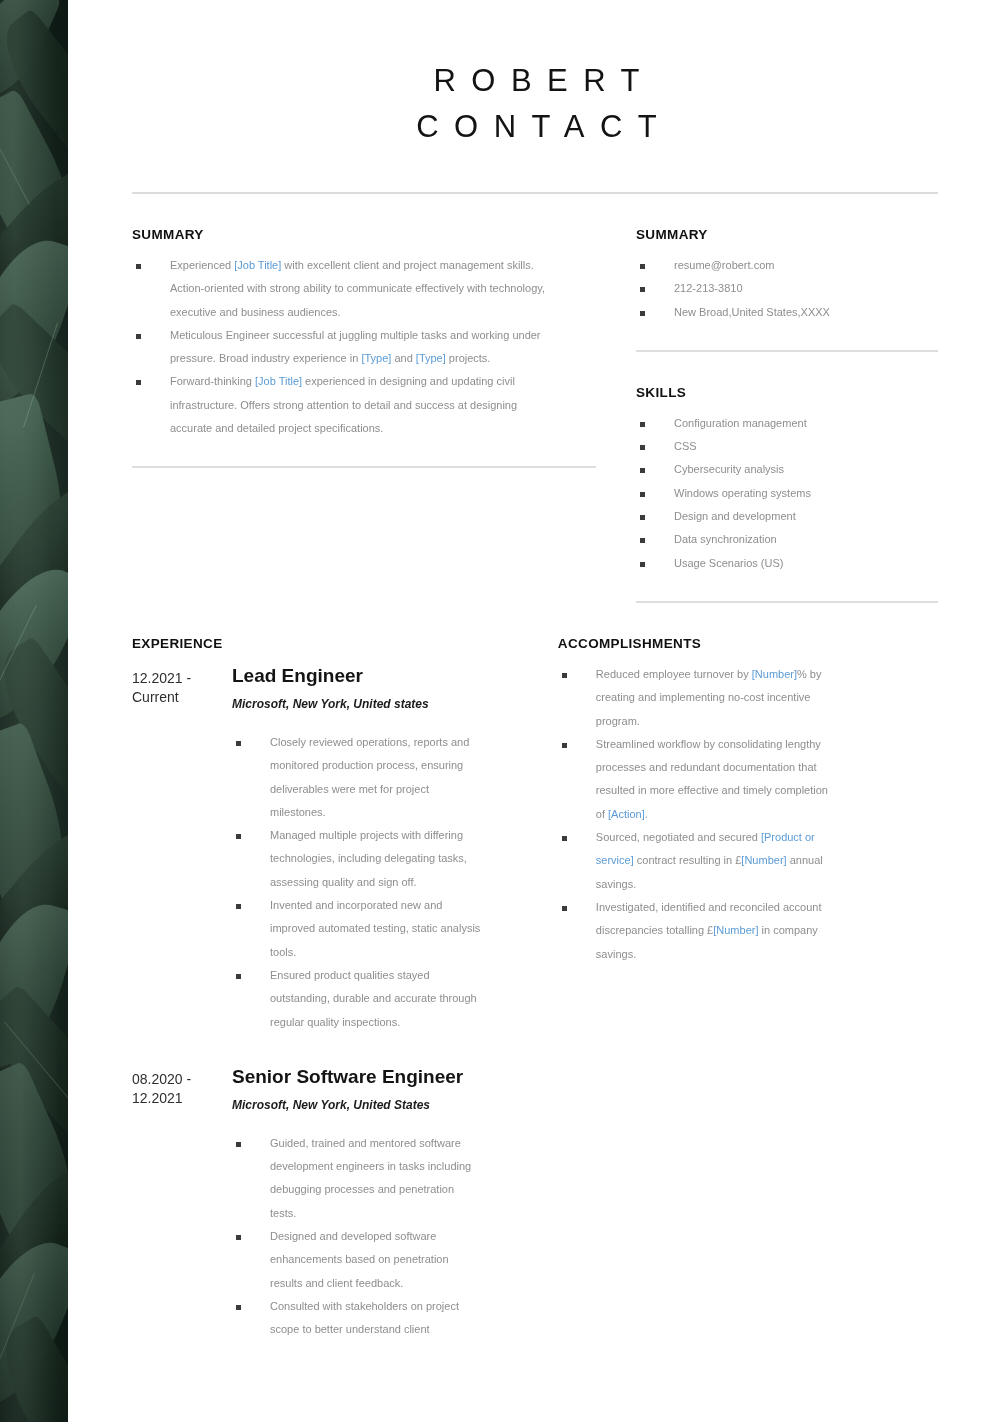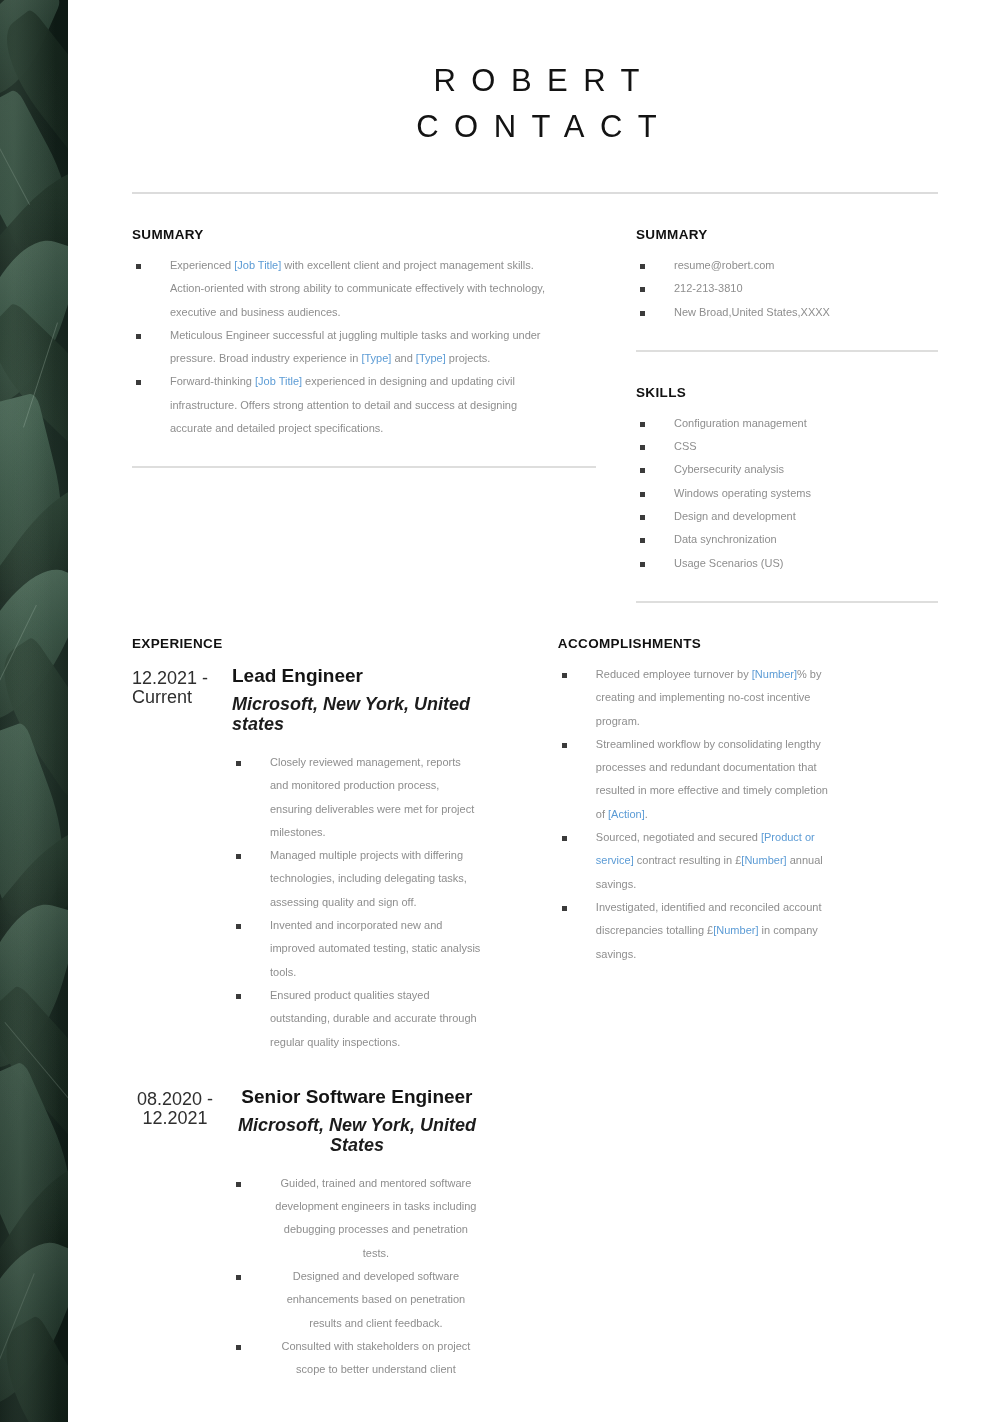--- a/index.html
+++ b/index.html
@@ -123,44 +123,44 @@
   }
 
   .ph { color: #5b9bd5; }
 
   
   .exp-entry { display: flex; margin-top: 6px; }
   .exp-dates {
     width: 86px;
     flex: none;
     color: #2f2f2f;
-    font-size: 18px;
+    font-size: 14px;
     line-height: 19px;
     padding-top: 6px;
   }
   .exp-body { flex: 1; padding-left: 14px; }
   .exp-title {
     color: #141414;
     font-size: 19px;
     font-weight: 700;
     line-height: 26px;
   }
   .exp-company {
     color: #1c1c1c;
-    font-size: 18px;
+    font-size: 12px;
     font-style: italic;
     font-weight: 600;
     line-height: 20px;
     margin-top: 5px;
   }
   .exp-bullets { margin-top: 17px; }
   .exp-bullets > li { padding-left: 34px; }
   .exp-bullets > li::before { left: 2px; }
 
-  .exp-entry.second { margin-top: 30px; text-align: center; }
+  .exp-entry.second { margin-top: 30px; }
 </style>
 </head>
 <body>
 
 <div class="page">
 
   <div class="leaf-strip">
     <div class="lf" style="left:-22px; top:-18px;  width:62px;  height:120px; transform:rotate(24deg);"></div>
     <div class="lf dk" style="left:26px;  top:10px;   width:58px;  height:150px; transform:rotate(-38deg);"></div>
     <div class="lf" style="left:-14px; top:96px;   width:74px;  height:165px; transform:rotate(-28deg);"></div>
@@ -241,21 +241,21 @@
       <div class="col-left">
         <div class="block">
           <div class="section-title">EXPERIENCE</div>
           <div>
               <div class="exp-entry">
                 <div class="exp-dates">12.2021 - Current</div>
                 <div class="exp-body">
                   <div class="exp-title">Lead Engineer</div>
                   <div class="exp-company">Microsoft, New York, United states</div>
                   <ul class="blist exp-bullets">
-                    <li>Closely reviewed management, reports and monitored production process, ensuring deliverables were met for project milestones.</li>
+                    <li>Closely reviewed operations, reports and monitored production process, ensuring deliverables were met for project milestones.</li>
                     <li>Managed multiple projects with differing technologies, including delegating tasks, assessing quality and sign off.</li>
                     <li>Invented and incorporated new and improved automated testing, static analysis tools.</li>
                     <li>Ensured product qualities stayed outstanding, durable and accurate through regular quality inspections.</li>
                   </ul>
                 </div>
               </div>
               <div class="exp-entry second">
                 <div class="exp-dates">08.2020 - 12.2021</div>
                 <div class="exp-body">
                   <div class="exp-title">Senior Software Engineer</div>

